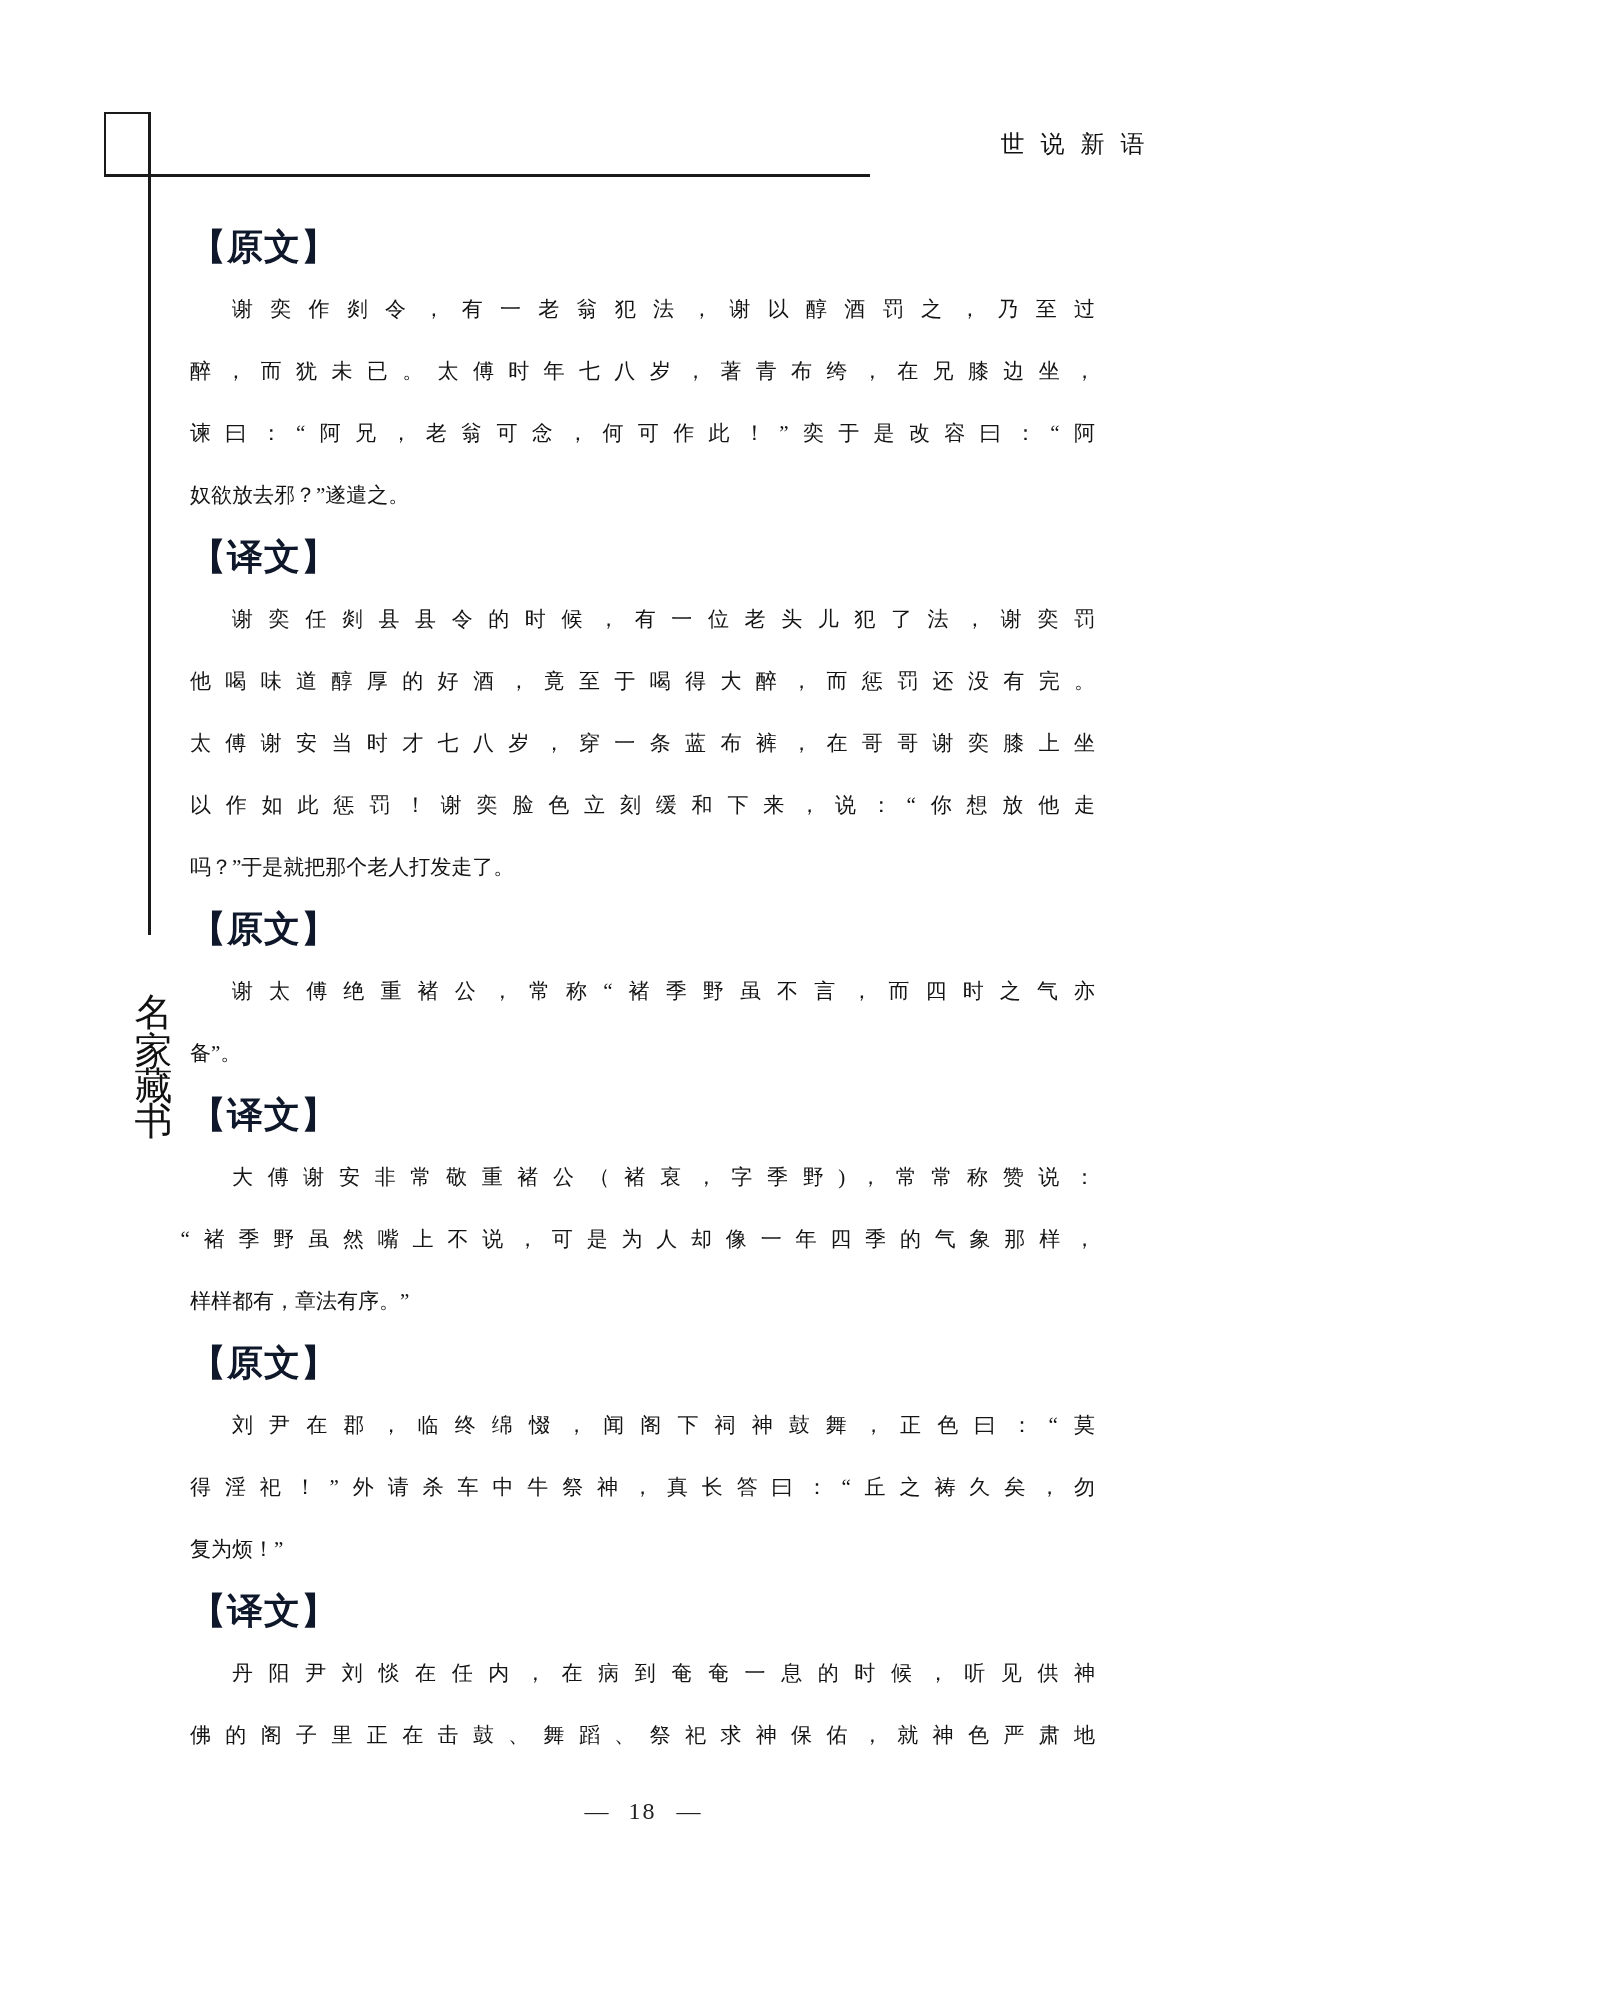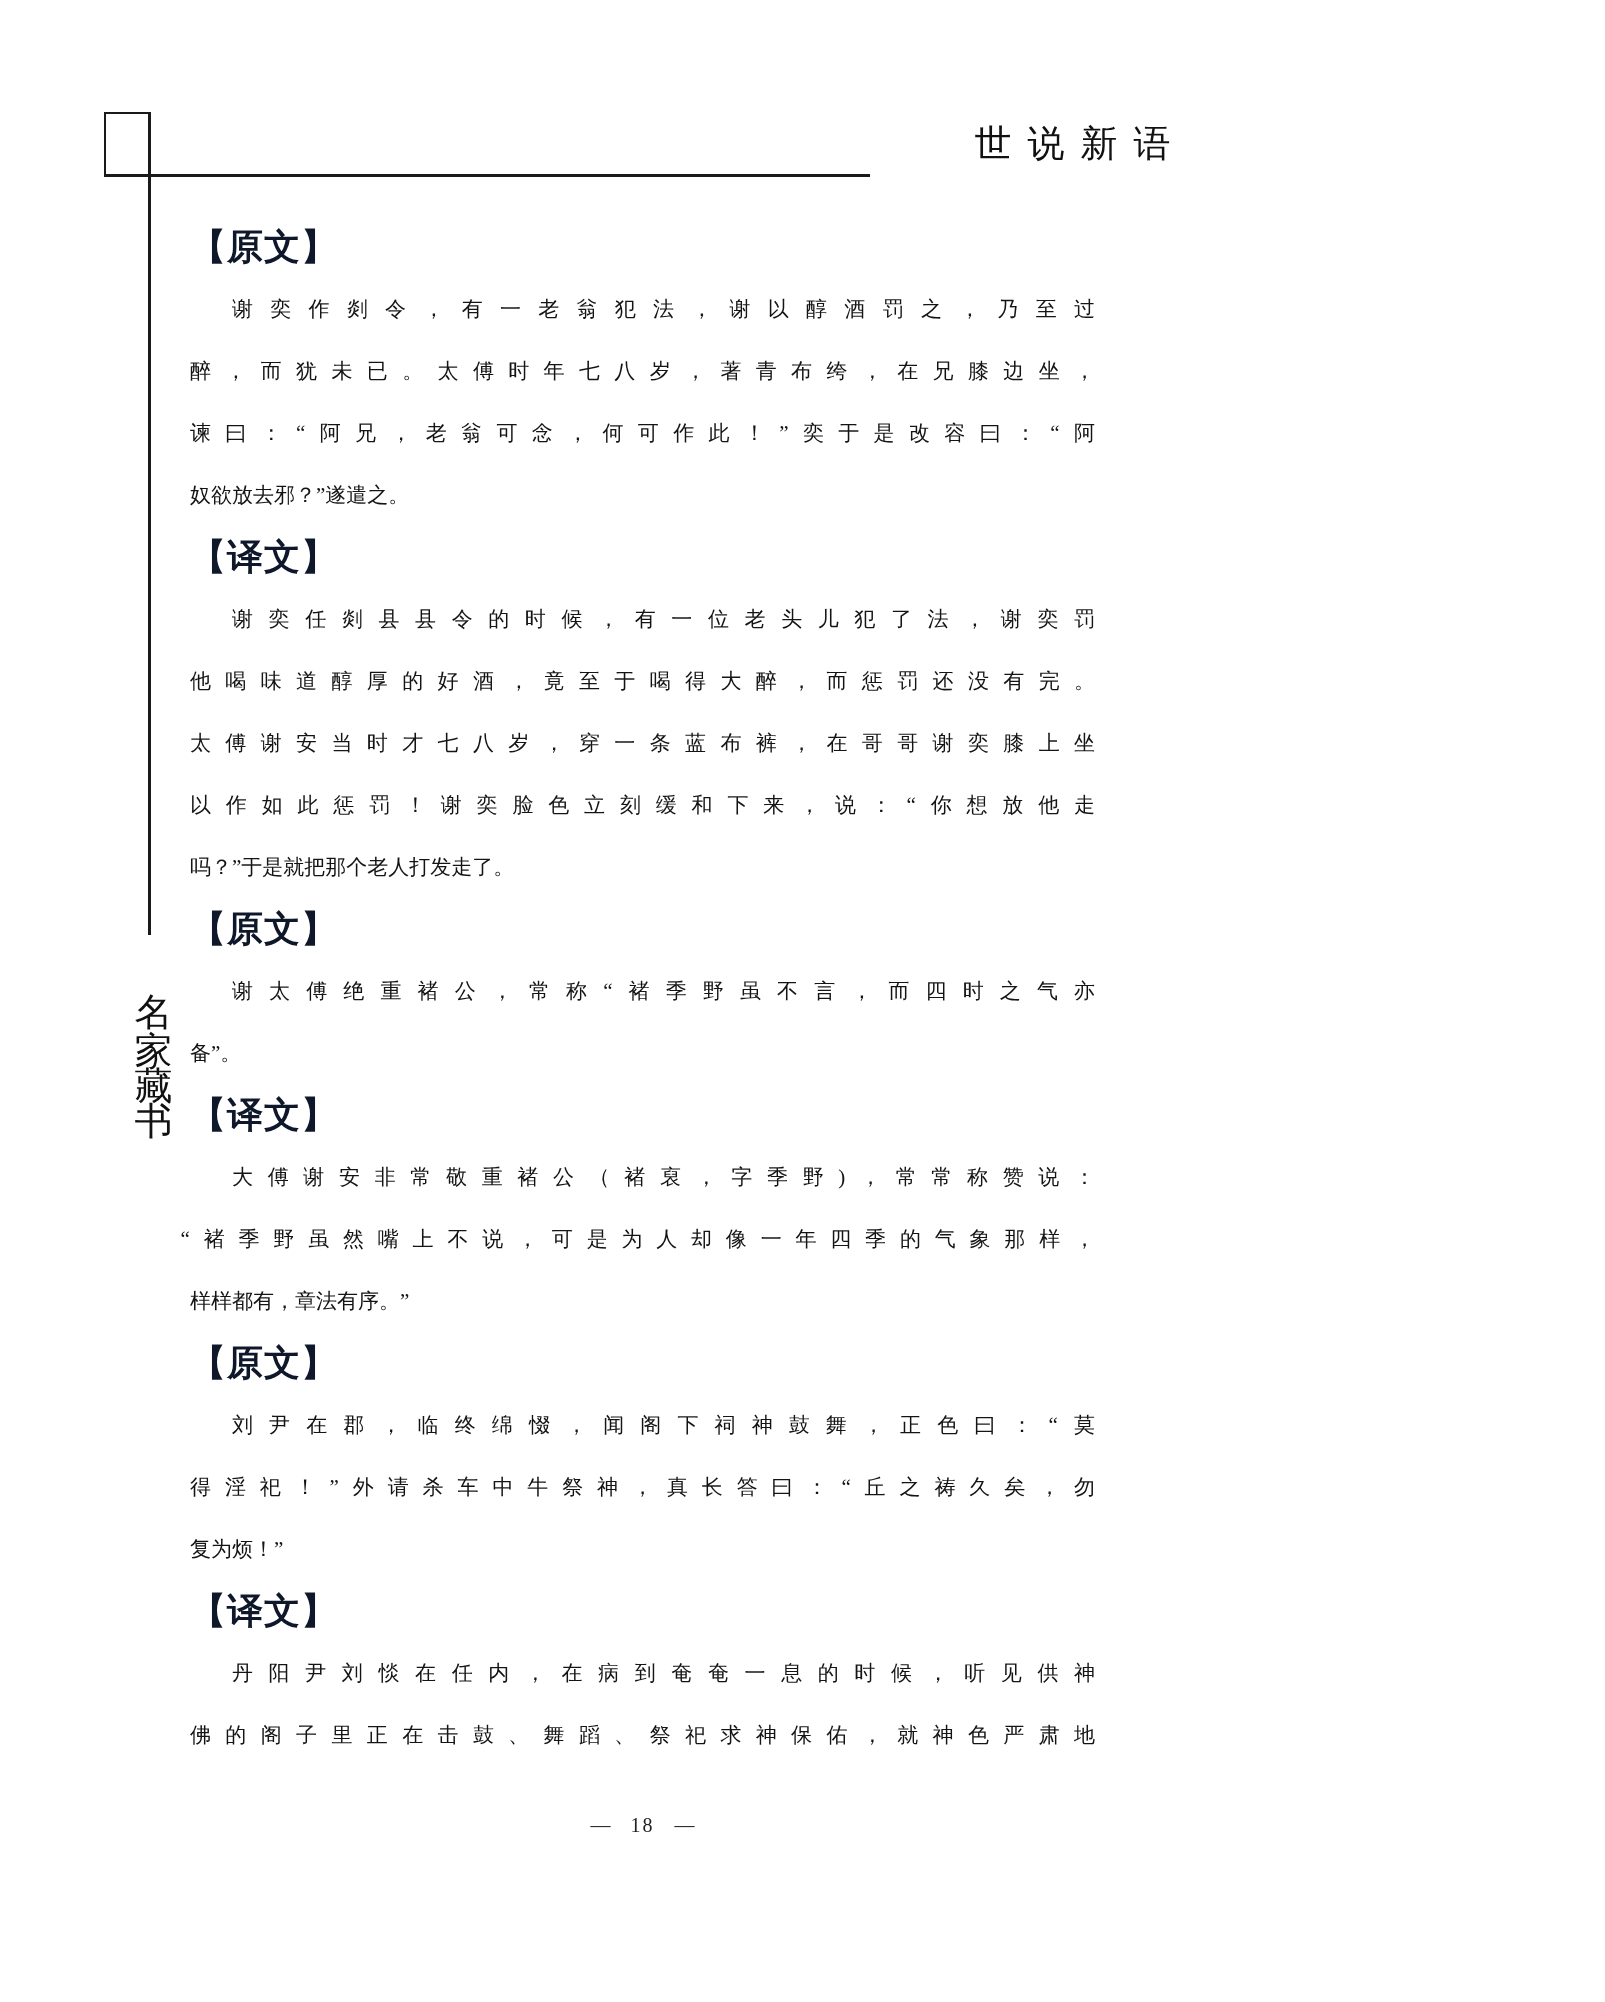--- a/index.html
+++ b/index.html
@@ -14,21 +14,21 @@
     border:2px solid #1a1a1a;background:#ffffff;box-sizing:content-box;
   }
   .v-rule{position:absolute;left:148px;top:112px;width:3px;height:823px;background:#1a1a1a;}
   .h-rule{position:absolute;left:104px;top:174px;width:766px;height:3px;background:#1a1a1a;}
   
   .header-box{
     position:absolute;left:900px;top:112px;width:345px;height:63px;
     display:flex;align-items:center;justify-content:center;
   }
   .header-box .title{
-    font-size:37px;letter-spacing:16px;text-indent:16px;font-weight:500;color:#111;
+    font-size:24px;letter-spacing:16px;text-indent:16px;font-weight:500;color:#111;
     white-space:nowrap;
   }
   
   .sidebar-strip{
     position:absolute;left:127px;top:935px;width:52px;height:330px;
     display:flex;justify-content:center;box-sizing:border-box;padding-top:28px;
   }
   .sidebar-strip .v-label{
     writing-mode:vertical-rl;text-orientation:upright;
     font-size:38px;letter-spacing:36px;color:#111;font-weight:500;
@@ -45,21 +45,21 @@
   .line{
     line-height:62px;height:62px;
     text-align:justify;text-align-last:justify;
     color:#141414;
   }
   .line.first{text-indent:2em;}
   .line.last{text-align-last:left;}
   .line.hang{text-indent:-0.45em;}
   
   .footer{
-    margin-top:48px;text-align:center;font-size:20px;color:#222;
+    margin-top:32px;text-align:center;font-size:24px;color:#222;
     width:100%;
   }
   .footer .num{margin:0 20px;letter-spacing:2px;}
   .footer .dash{letter-spacing:0;}
 </style>
 </head>
 <body>
 
 <div class="corner-box"></div>
 <div class="v-rule"></div>

